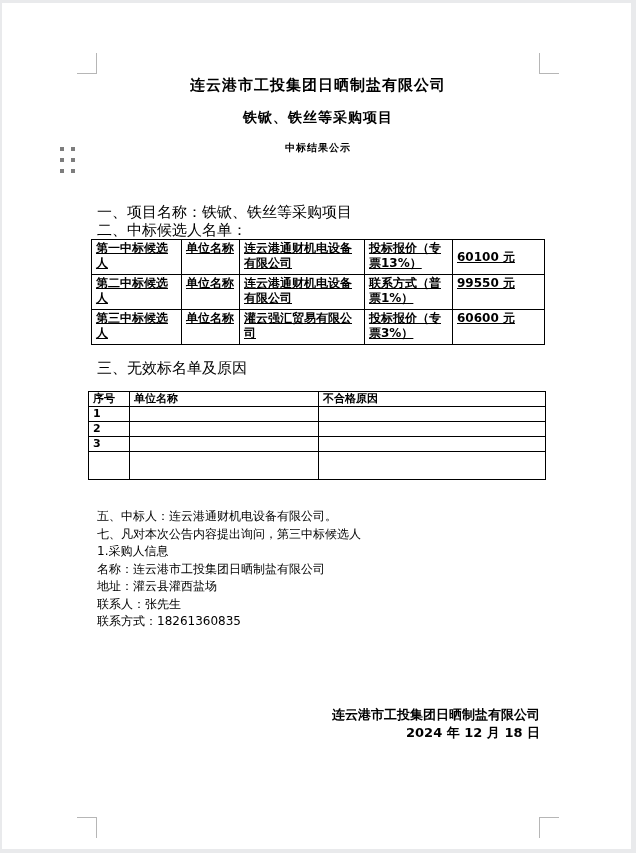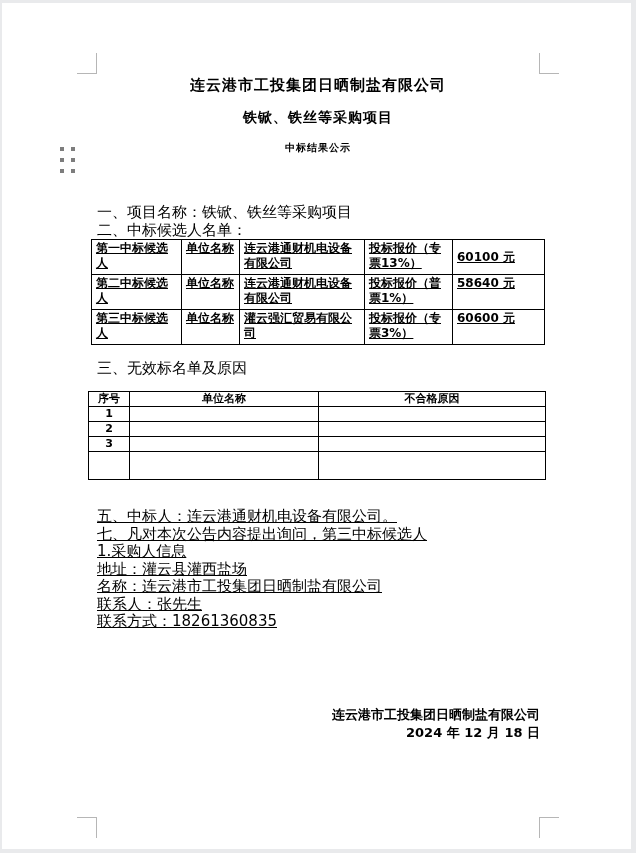--- a/index.html
+++ b/index.html
@@ -32,25 +32,25 @@
   .s2{top:221px;text-align:center;}
   .s3{top:359px;}
 
   table{border-collapse:collapse;position:absolute;table-layout:fixed;}
   td{border:1px solid #000;overflow:hidden;}
 
   .bid-table{left:91px;top:239px;width:453px;text-decoration:underline;}
   .bid-table td{font-size:12px;font-weight:bold;line-height:15px;padding:1px 4px;vertical-align:top;height:32px;}
   .bid-table td.v-mid{vertical-align:middle;}
 
-  .invalid-table{left:88px;top:391px;width:457px;text-align:center;}
+  .invalid-table{left:88px;top:391px;width:457px;}
   .invalid-table td{font-size:11px;font-weight:bold;line-height:14px;padding:0 4px;vertical-align:top;height:13px;}
   .invalid-table tr.tall td{height:27px;}
 
-  .para{position:absolute;left:97px;top:508px;width:450px;font-size:15px;line-height:17.5px;text-decoration:underline;}
+  .para{position:absolute;left:97px;top:508px;width:450px;font-size:12px;line-height:17.5px;}
   .para div{min-height:17.5px;}
 
   .sig{position:absolute;right:96px;top:706px;text-align:right;font-weight:bold;font-size:13px;line-height:18px;}
 </style>
 </head>
 <body>
 
 <div class="page"></div>
 
 <div class="corner c-tl"></div>
@@ -87,22 +87,22 @@
     <td>第一中标候选人</td>
     <td>单位名称</td>
     <td>连云港通财机电设备有限公司</td>
     <td>投标报价（专票13%）</td>
     <td class="v-mid">60100 元</td>
   </tr>
   <tr>
     <td>第二中标候选人</td>
     <td>单位名称</td>
     <td>连云港通财机电设备有限公司</td>
-    <td>投标报价（普票1%）</td>
-    <td>58640 元</td>
+    <td>联系方式（普票1%）</td>
+    <td>99550 元</td>
   </tr>
   <tr>
     <td>第三中标候选人</td>
     <td>单位名称</td>
     <td>灌云强汇贸易有限公司</td>
     <td>投标报价（专票3%）</td>
     <td>60600 元</td>
   </tr>
 </tbody>
   </table>
@@ -141,22 +141,22 @@
     <td></td>
     <td></td>
   </tr>
 </tbody>
   </table>
 
 <div class="para">
   <div>五、中标人：连云港通财机电设备有限公司。</div>
   <div>七、凡对本次公告内容提出询问，第三中标候选人</div>
   <div>1.采购人信息</div>
+  <div>名称：连云港市工投集团日晒制盐有限公司</div>
   <div>地址：灌云县灌西盐场</div>
-  <div>名称：连云港市工投集团日晒制盐有限公司</div>
   <div>联系人：张先生</div>
   <div>联系方式：18261360835</div>
 </div>
 
 <div class="sig">
   <div>连云港市工投集团日晒制盐有限公司</div>
   <div>2024 年 12 月 18 日</div>
 </div>
 
 </body></html>

